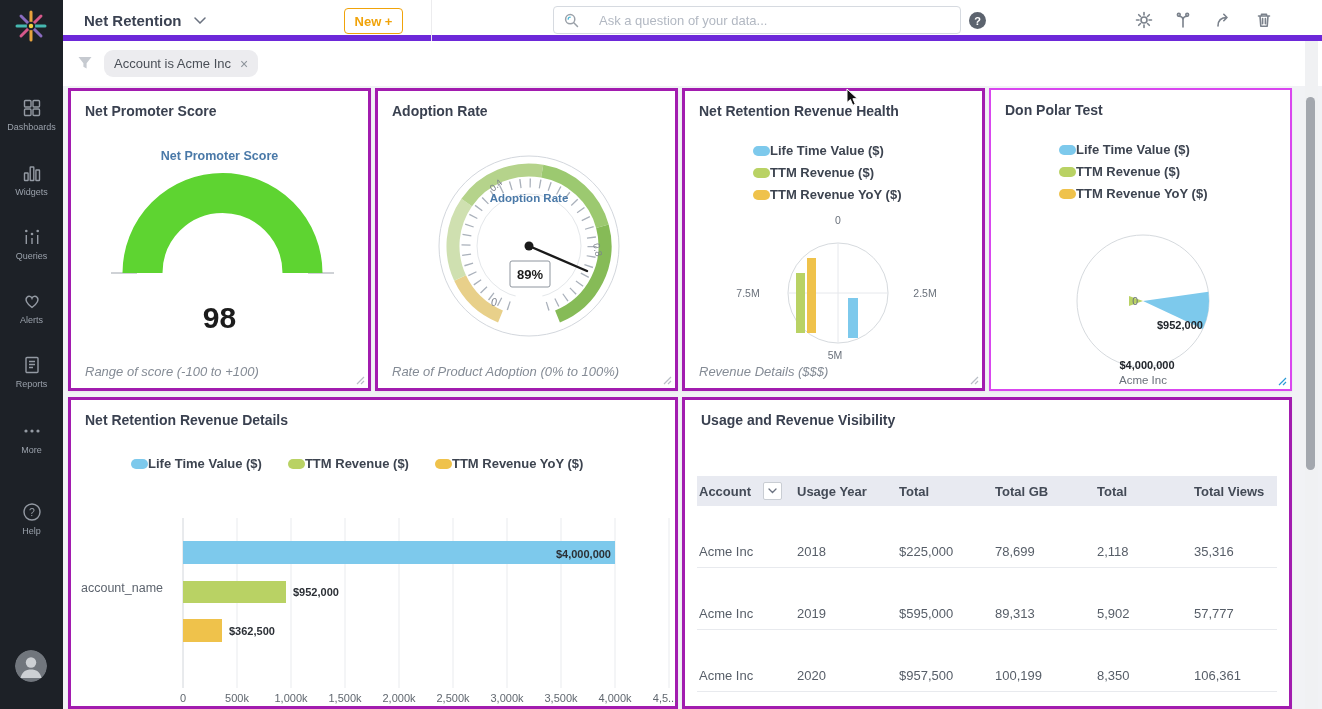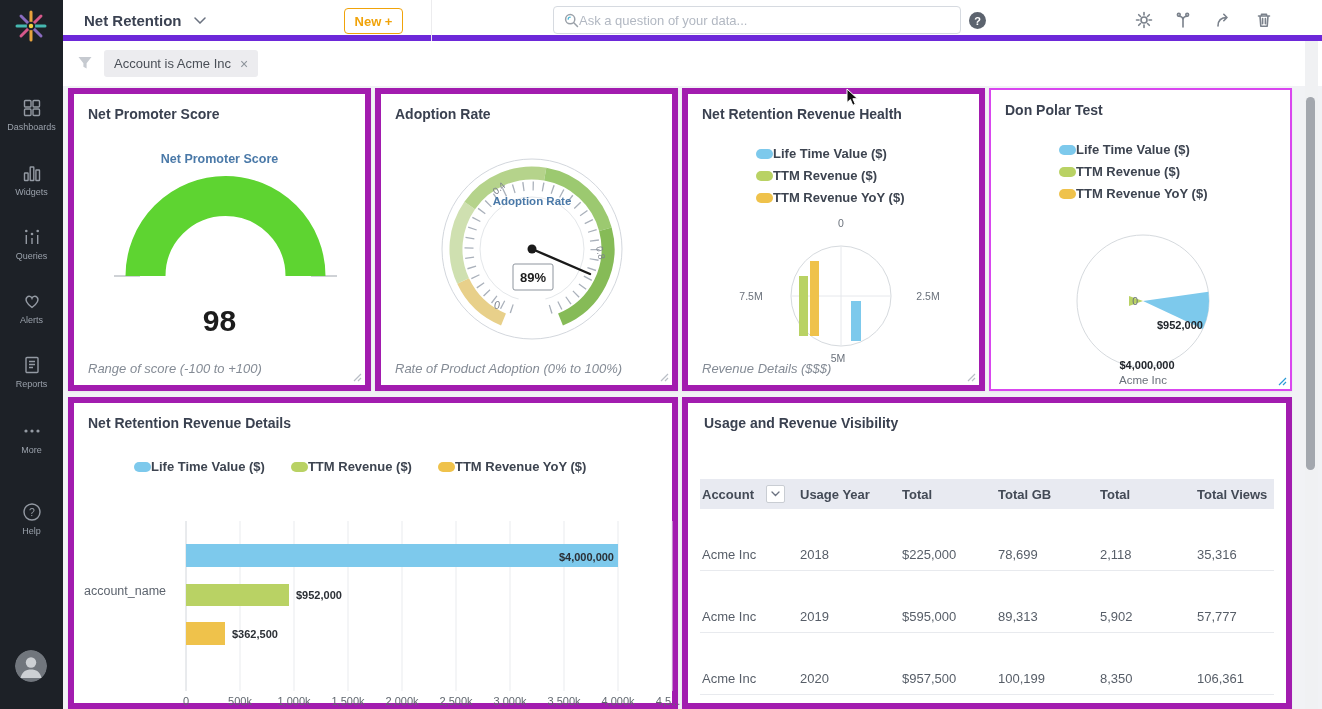--- a/index.html
+++ b/index.html
@@ -14,35 +14,35 @@
   .side-item svg { display:block; margin:0 auto 4px auto; width:20px; height:20px; }
   .avatar { position:absolute; left:15px; top:650px; width:32px; height:32px; border-radius:50%; overflow:hidden; }
 
   
   .topbar { position:absolute; left:63px; top:0; width:1259px; height:41px; background:#fff; border-bottom:6px solid #6d28d9; z-index:20; }
   .dash-title { position:absolute; left:21px; top:0; height:41px; display:flex; align-items:center; gap:12px; cursor:pointer; }
   .dash-title .t { font-size:15px; font-weight:700; color:#3b4252; }
   .new-btn { position:absolute; left:281px; top:8px; width:59px; height:26px; border:1px solid #f0a30a; border-radius:4px; background:#fff; color:#f0a30a; font-size:13px; font-weight:700; display:flex; align-items:center; justify-content:center; cursor:pointer; }
   .tb-divider { position:absolute; left:368px; top:0; width:1px; height:41px; background:#ececee; }
   .search-wrap { position:absolute; left:490px; top:6px; width:408px; height:28px; border:1px solid #d6dae0; border-radius:4px; background:#fff; display:flex; align-items:center; padding:0 10px; }
-  .search-wrap input { border:none; outline:none; flex:1; font-size:13px; color:#4a505a; margin-left:0; font-family:"Liberation Sans","DejaVu Sans",sans-serif; }
+  .search-wrap input { border:none; outline:none; flex:1; font-size:13px; color:#4a505a; margin-left:20px; font-family:"Liberation Sans","DejaVu Sans",sans-serif; }
   .search-wrap input::placeholder { color:#b2b8c2; }
   .help-badge { position:absolute; left:906px; top:12px; width:17px; height:17px; border-radius:50%; background:#5c636e; color:#fff; font-size:11px; font-weight:700; display:flex; align-items:center; justify-content:center; cursor:pointer; }
   .tb-icon { position:absolute; top:11px; width:18px; height:18px; cursor:pointer; }
   .tb-icon svg { width:18px; height:18px; stroke:#7a818b; stroke-width:1.6; fill:none; stroke-linecap:round; stroke-linejoin:round; }
 
   
   .filterbar { position:absolute; left:63px; top:41px; width:1259px; height:45px; background:#fff; z-index:10; }
   .funnel { position:absolute; left:14px; top:14px; width:16px; height:16px; }
-  .chip { position:absolute; left:41px; top:9px; height:27px; background:#ececef; border-radius:3px; display:flex; align-items:center; padding:13px 10px; font-size:13px; color:#4a4f57; cursor:pointer; }
+  .chip { position:absolute; left:41px; top:9px; height:27px; background:#ececef; border-radius:9px; display:flex; align-items:center; padding:13px 10px; font-size:13px; color:#4a4f57; cursor:pointer; }
   .chip .x { margin-left:9px; color:#8d939b; font-size:14px; cursor:pointer; }
 
   
   .canvas { position:absolute; left:63px; top:86px; width:1259px; height:623px; background:#f1f2f5; overflow:hidden; }
-  .card { position:absolute; background:#fff; border:6px solid #a21caf; box-shadow:0 1px 2px rgba(0,0,0,0.05); }
+  .card { position:absolute; background:#fff; border:3px solid #a21caf; box-shadow:0 1px 2px rgba(0,0,0,0.05); }
   .card.selected { border:2px solid #d946ef; }
   .card-title { position:absolute; left:14px; top:12px; font-size:14px; font-weight:700; color:#3a4150; }
   .card-footer { position:absolute; left:14px; bottom:9px; font-size:13px; font-style:italic; color:#848b95; }
   .resize-handle { position:absolute; right:3px; bottom:3px; width:9px; height:9px; cursor:nwse-resize; }
 
   .gauge-label { position:absolute; left:0; top:58px; width:100%; text-align:center; font-size:12.5px; font-weight:700; color:#4a79a8; }
   .gauge-value { position:absolute; left:0; top:210px; width:100%; text-align:center; font-size:30px; font-weight:700; color:#1c1c1c; }
 
   .legend-col { position:absolute; left:68px; top:52px; display:flex; flex-direction:column; gap:7px; }
   .legend-row { position:absolute; left:60px; top:56px; display:flex; gap:26px; }

